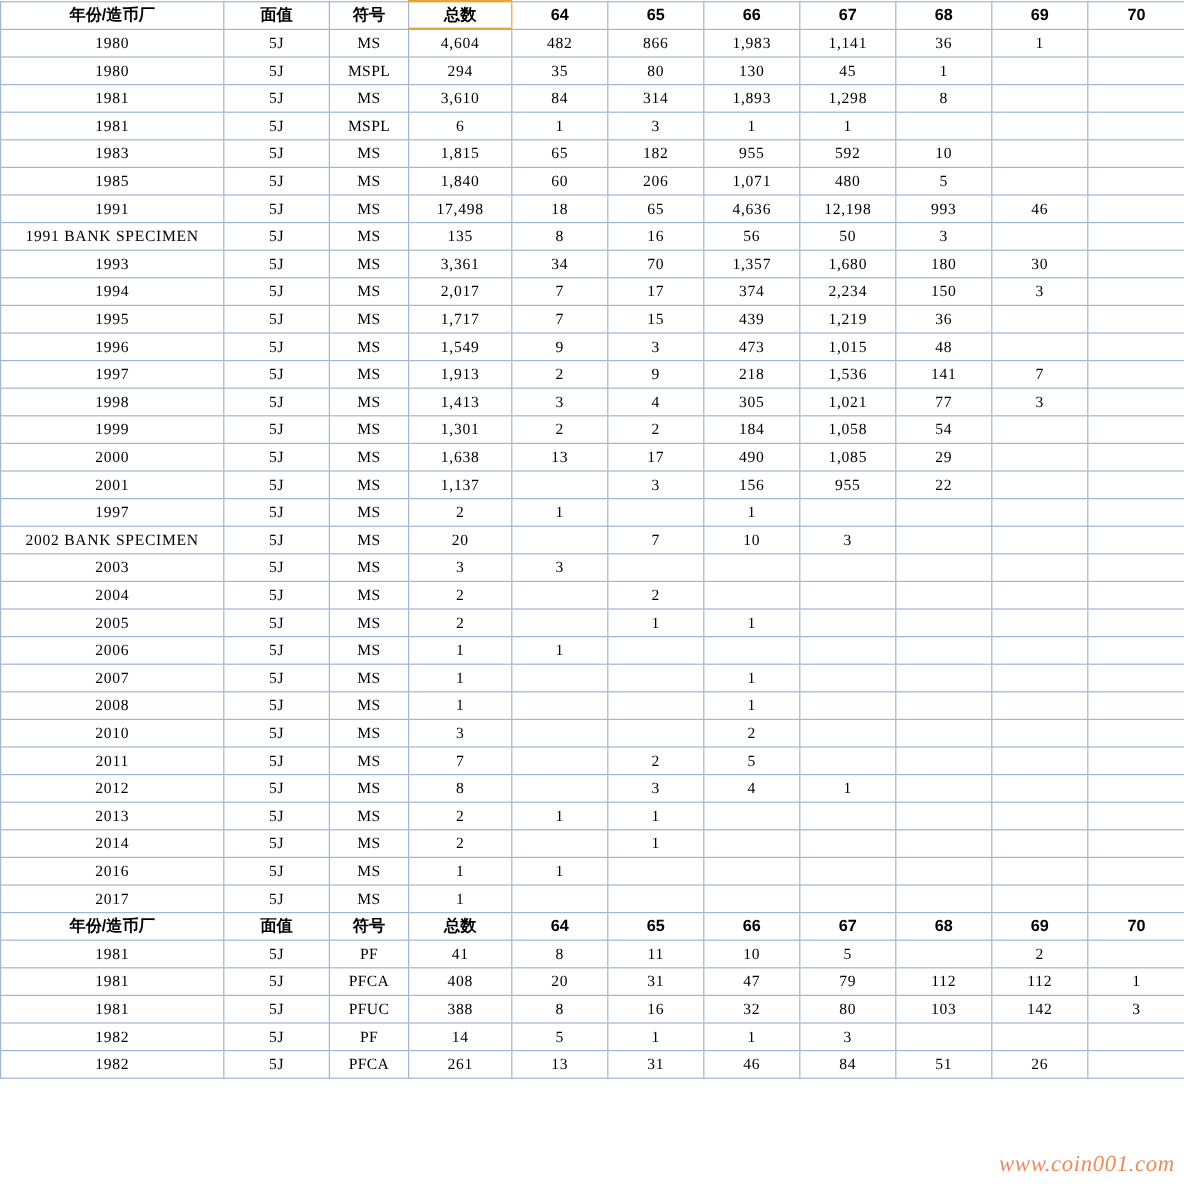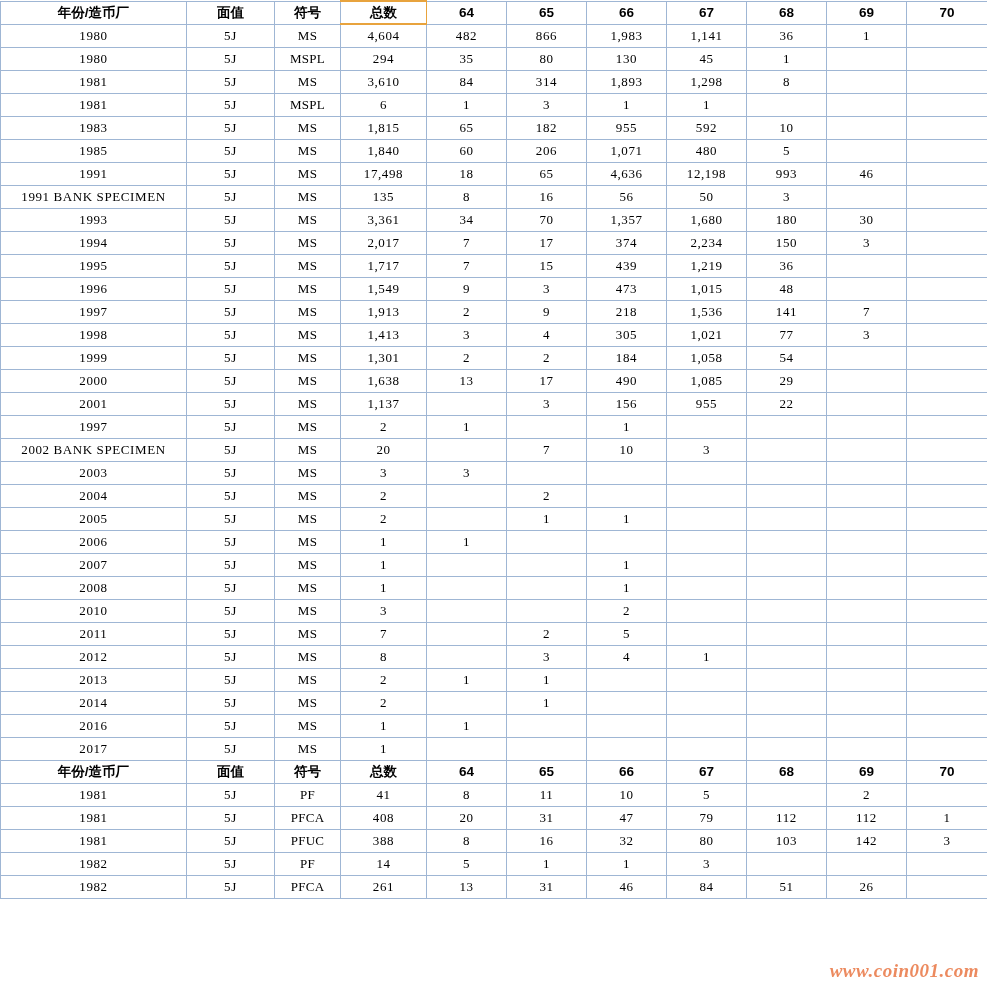--- a/index.html
+++ b/index.html
@@ -56,21 +56,21 @@
     border-left: 1px solid #e8a33d !important;
     border-right: 1px solid #e8a33d !important;
     border-bottom: 2px solid #e8a33d !important;
   }
   .watermark {
     position: absolute;
     right: 8px;
     bottom: 6px;
     font-family: "Liberation Serif", serif;
     font-size: 19px;
-    font-weight: bold;
+    font-weight: normal;
     font-style: italic;
     color: #e8713c;
     opacity: 0.82;
     letter-spacing: 0.5px;
     pointer-events: none;
   }
   .num { font-family: "Liberation Serif", serif; font-size: 13.5px; letter-spacing: 0.6px; }
   .lat { font-family: "Liberation Serif", serif; font-size: 13px; letter-spacing: 0.3px; }
 </style>
 </head>

